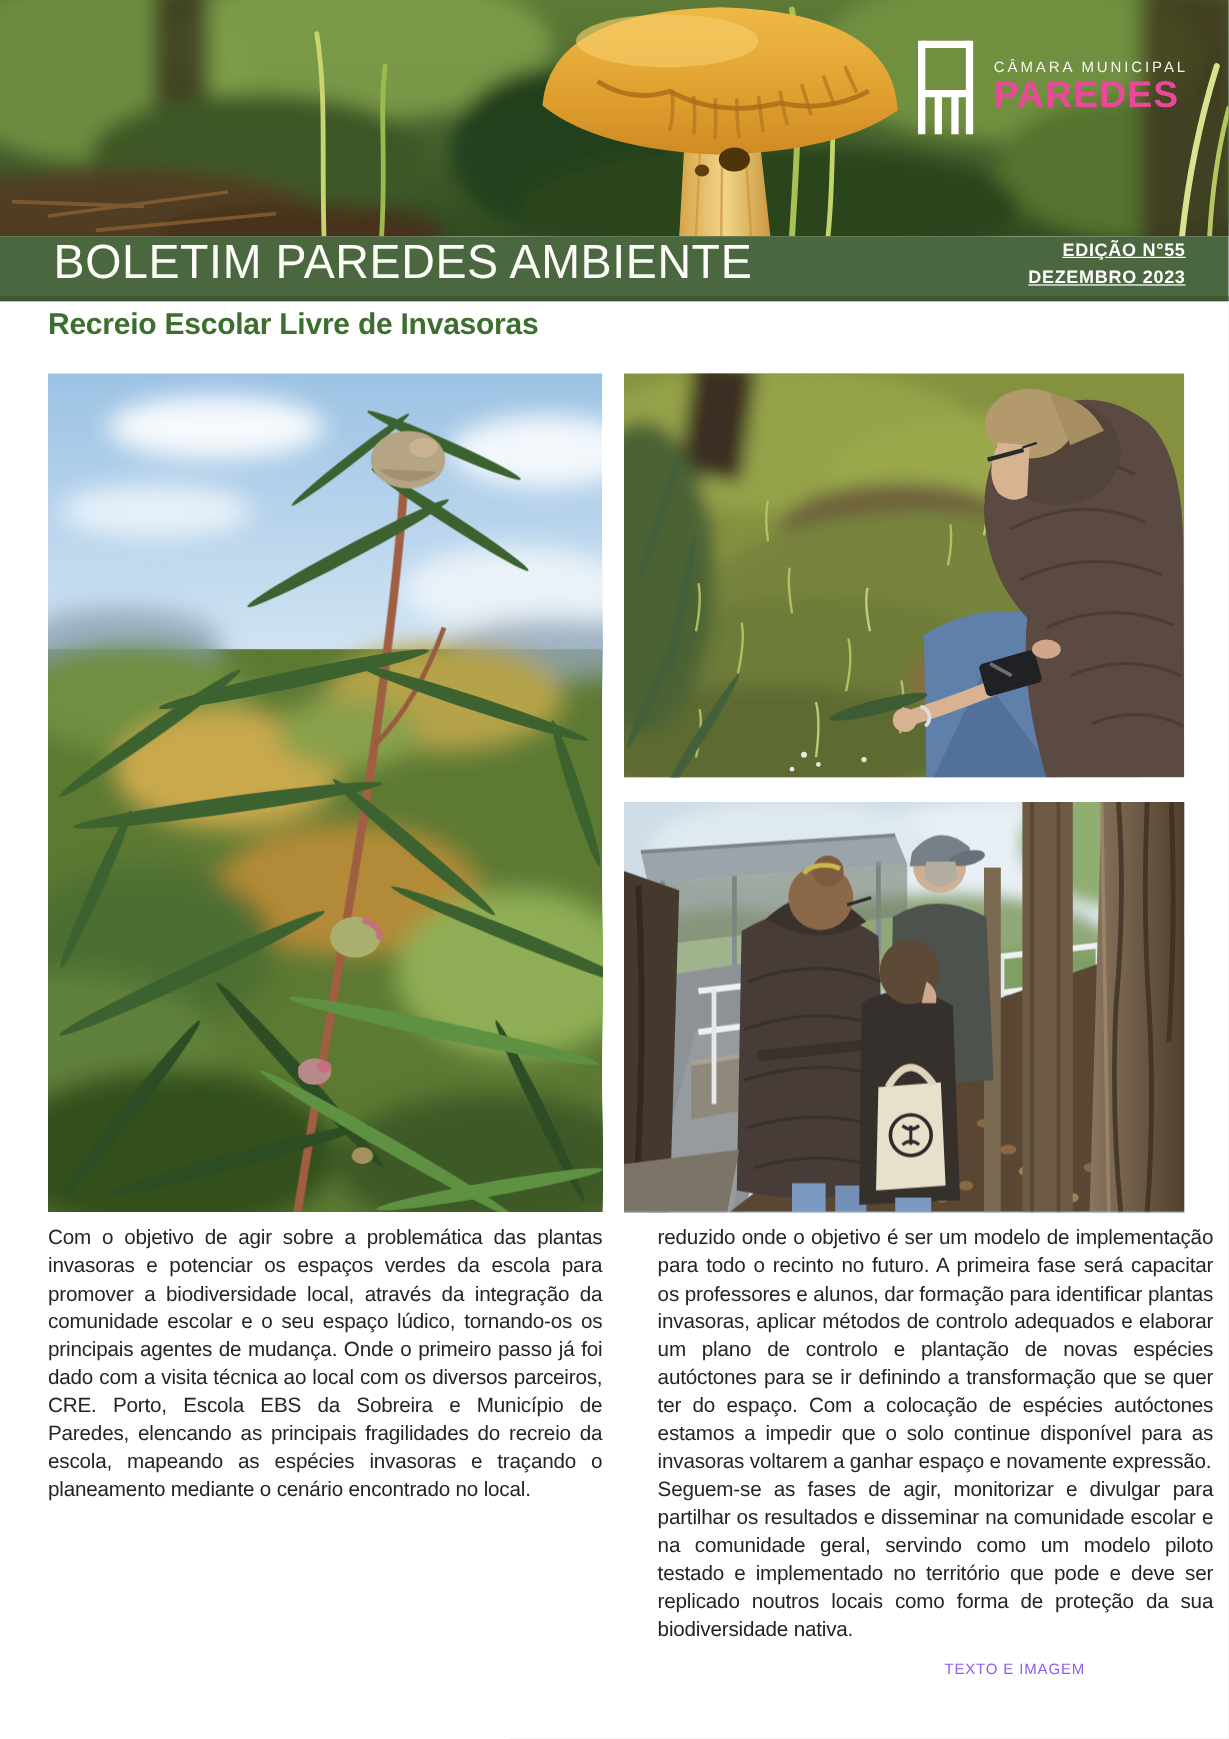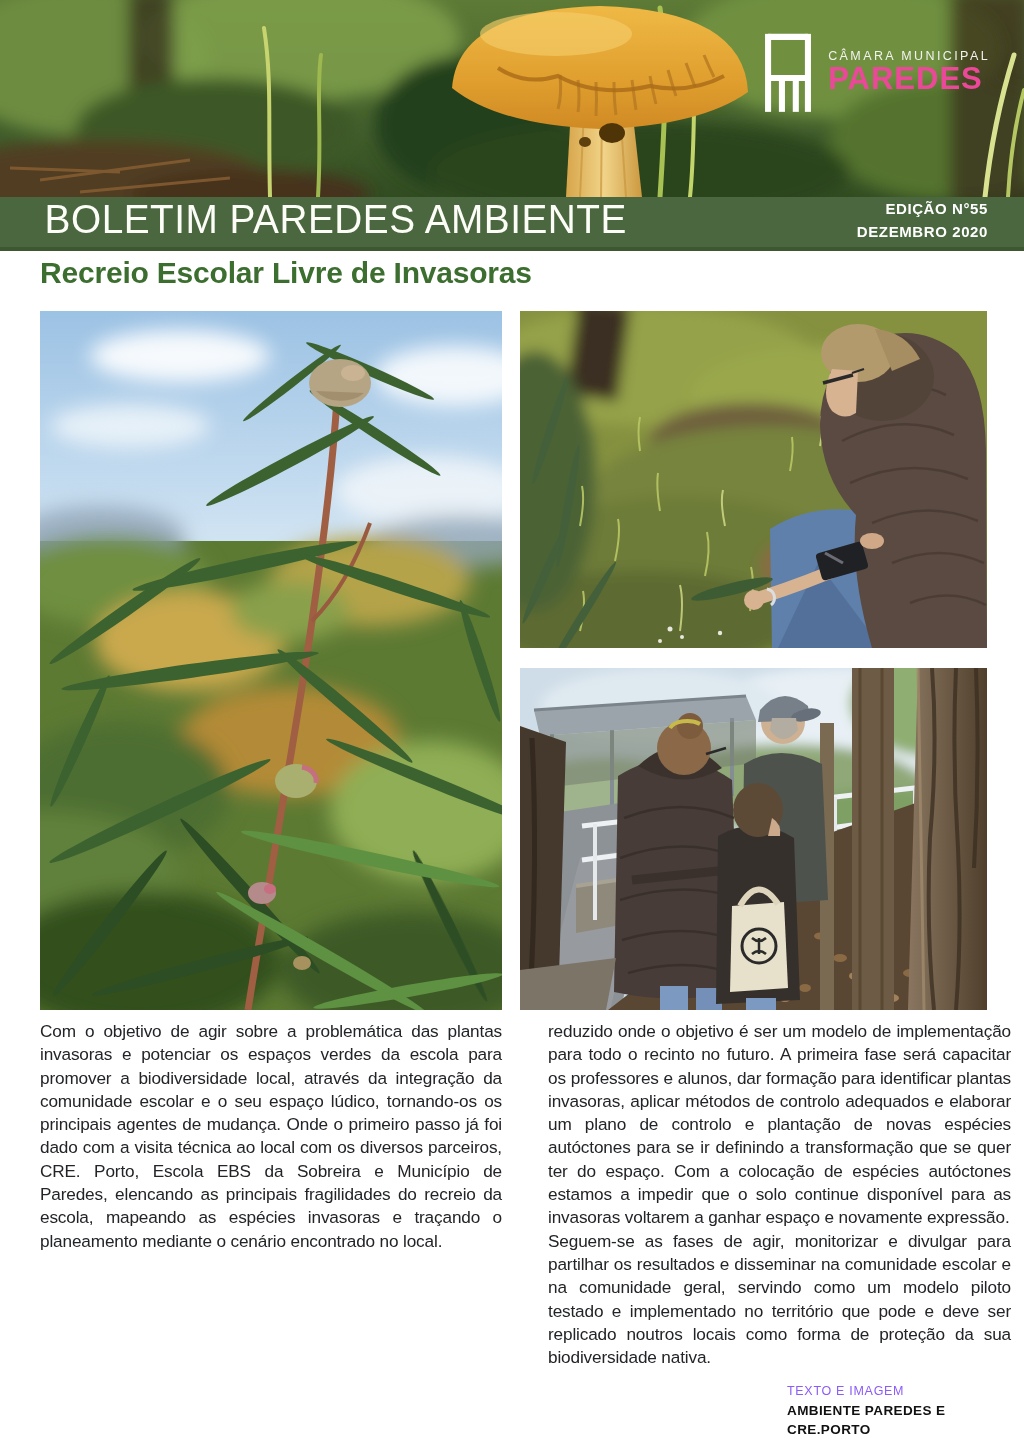--- a/index.html
+++ b/index.html
@@ -51,26 +51,27 @@
     padding-left: 46px;
     white-space: nowrap;
     transform: scaleX(0.97);
     transform-origin: left center;
   }
   .edition-badge {
     text-align: right;
     padding-right: 36px;
     color: #ffffff;
     line-height: 23px;
+    text-decoration: underline;
   }
   .edition-line { font-size: 15px; font-weight: 700; letter-spacing: 0.6px; }
   
   .article-title {
     position: absolute; top: 256px; left: 40px;
-    font-size: 30px; font-weight: 700;
+    font-size: 25px; font-weight: 700;
     color: #3c6e2f;
     letter-spacing: -0.2px;
   }
   
   .photo { position: absolute; overflow: hidden; }
   .photo svg { display: block; }
   .photo-left  { top: 311px; left: 40px;  width: 462px; height: 699px; }
   .photo-tr    { top: 311px; left: 520px; width: 467px; height: 337px; }
   .photo-br    { top: 668px; left: 520px; width: 467px; height: 342px; }
   
@@ -193,21 +194,21 @@
         <span class="logo-line1">CÂMARA MUNICIPAL</span>
         <span class="logo-line2">PAREDES</span>
       </div>
     </div>
   </div>
 
   <div class="banner">
     <div class="banner-title">BOLETIM PAREDES AMBIENTE</div>
     <div class="edition-badge">
       <div class="edition-line">EDIÇÃO N°55</div>
-      <div class="edition-line">DEZEMBRO 2020</div>
+      <div class="edition-line">DEZEMBRO 2023</div>
     </div>
   </div>
 
   <h1 class="article-title">Recreio Escolar Livre de Invasoras</h1>
 
   <div class="photo photo-left">
     <svg width="462" height="699" viewBox="0 0 462 699" xmlns="http://www.w3.org/2000/svg">
       <defs>
         <linearGradient id="sky1" x1="0" y1="0" x2="0" y2="1">
           <stop offset="0" stop-color="#9cc2e4"></stop>
@@ -481,17 +482,16 @@
 
   <div class="text-col col-left">
     <p>Com o objetivo de agir sobre a problemática das plantas invasoras e potenciar os espaços verdes da escola para promover a biodiversidade local, através da integração da comunidade escolar e o seu espaço lúdico, tornando-os os principais agentes de mudança. Onde o primeiro passo já foi dado com a visita técnica ao local com os diversos parceiros, CRE. Porto, Escola EBS da Sobreira e Município de Paredes, elencando as principais fragilidades do recreio da escola, mapeando as espécies invasoras e traçando o planeamento mediante o cenário encontrado no local.</p>
   </div>
 
   <div class="text-col col-right">
     <p>reduzido onde o objetivo é ser um modelo de implementação para todo o recinto no futuro. A primeira fase será capacitar os professores e alunos, dar formação para identificar plantas invasoras, aplicar métodos de controlo adequados e elaborar um plano de controlo e plantação de novas espécies autóctones para se ir definindo a transformação que se quer ter do espaço. Com a colocação de espécies autóctones estamos a impedir que o solo continue disponível para as invasoras voltarem a ganhar espaço e novamente expressão.</p>
     <p>Seguem-se as fases de agir, monitorizar e divulgar para partilhar os resultados e disseminar na comunidade escolar e na comunidade geral, servindo como um modelo piloto testado e implementado no território que pode e deve ser replicado noutros locais como forma de proteção da sua biodiversidade nativa.</p>
     <div class="credit">
       <div class="credit-label">TEXTO E IMAGEM</div>
-      <div class="credit-value">AMBIENTE PAREDES E CRE.PORTO</div>
     </div>
   </div>
 
 </div>
 
 </body></html>

